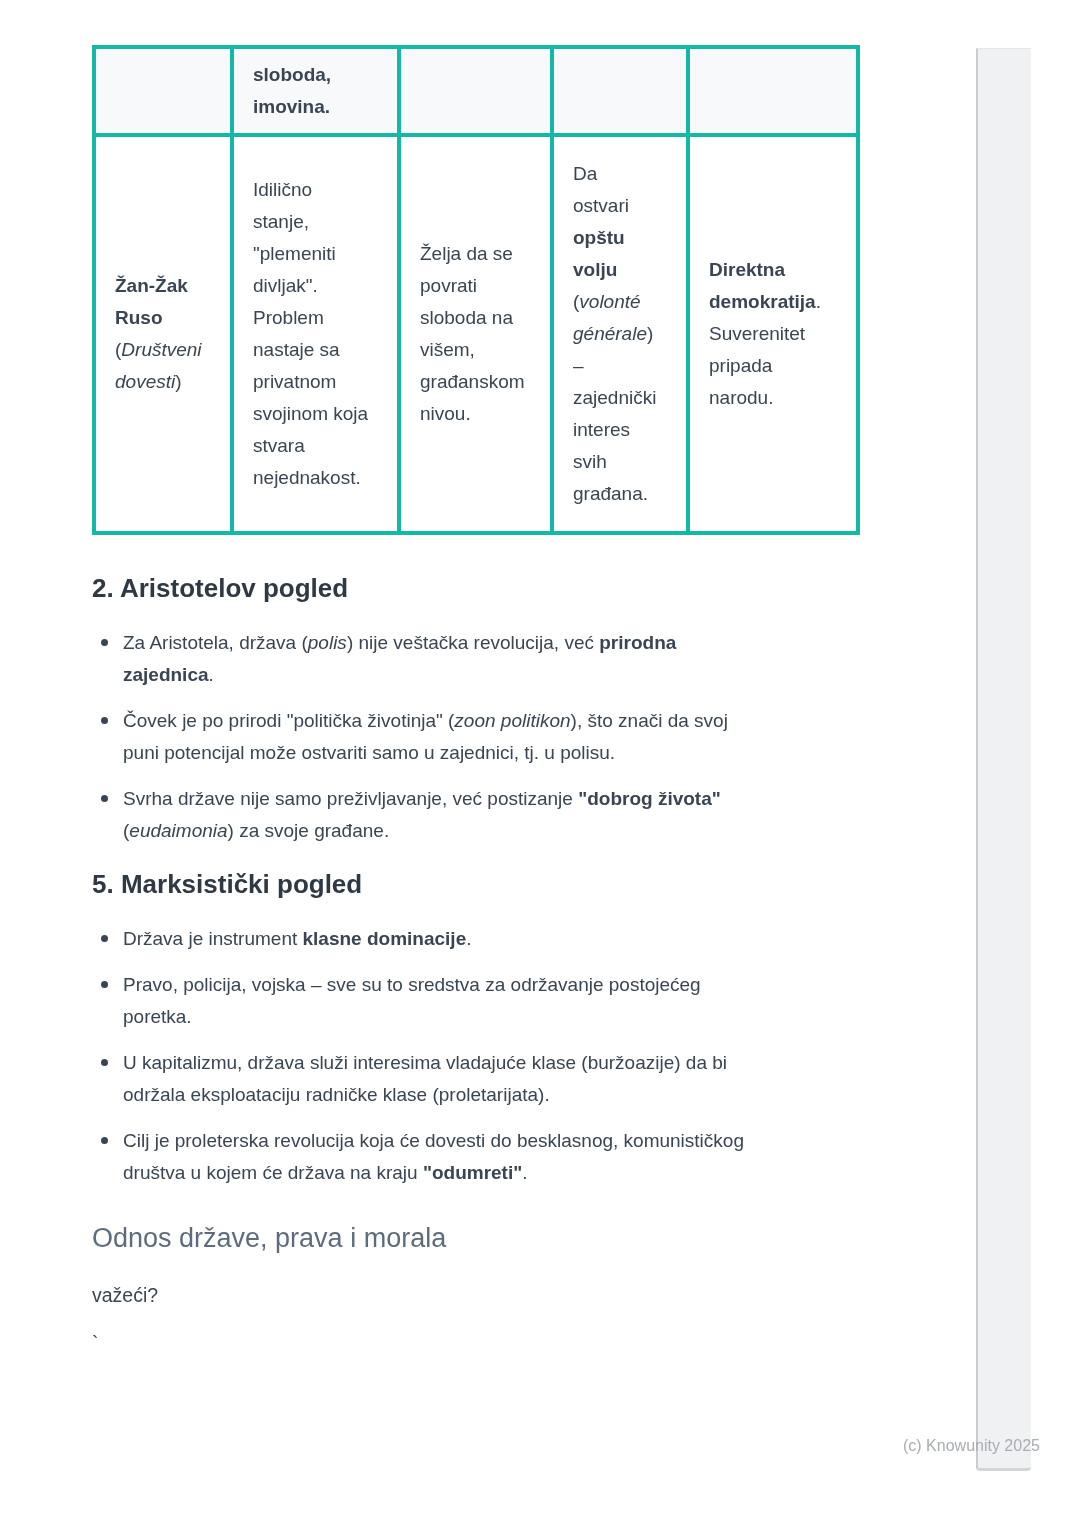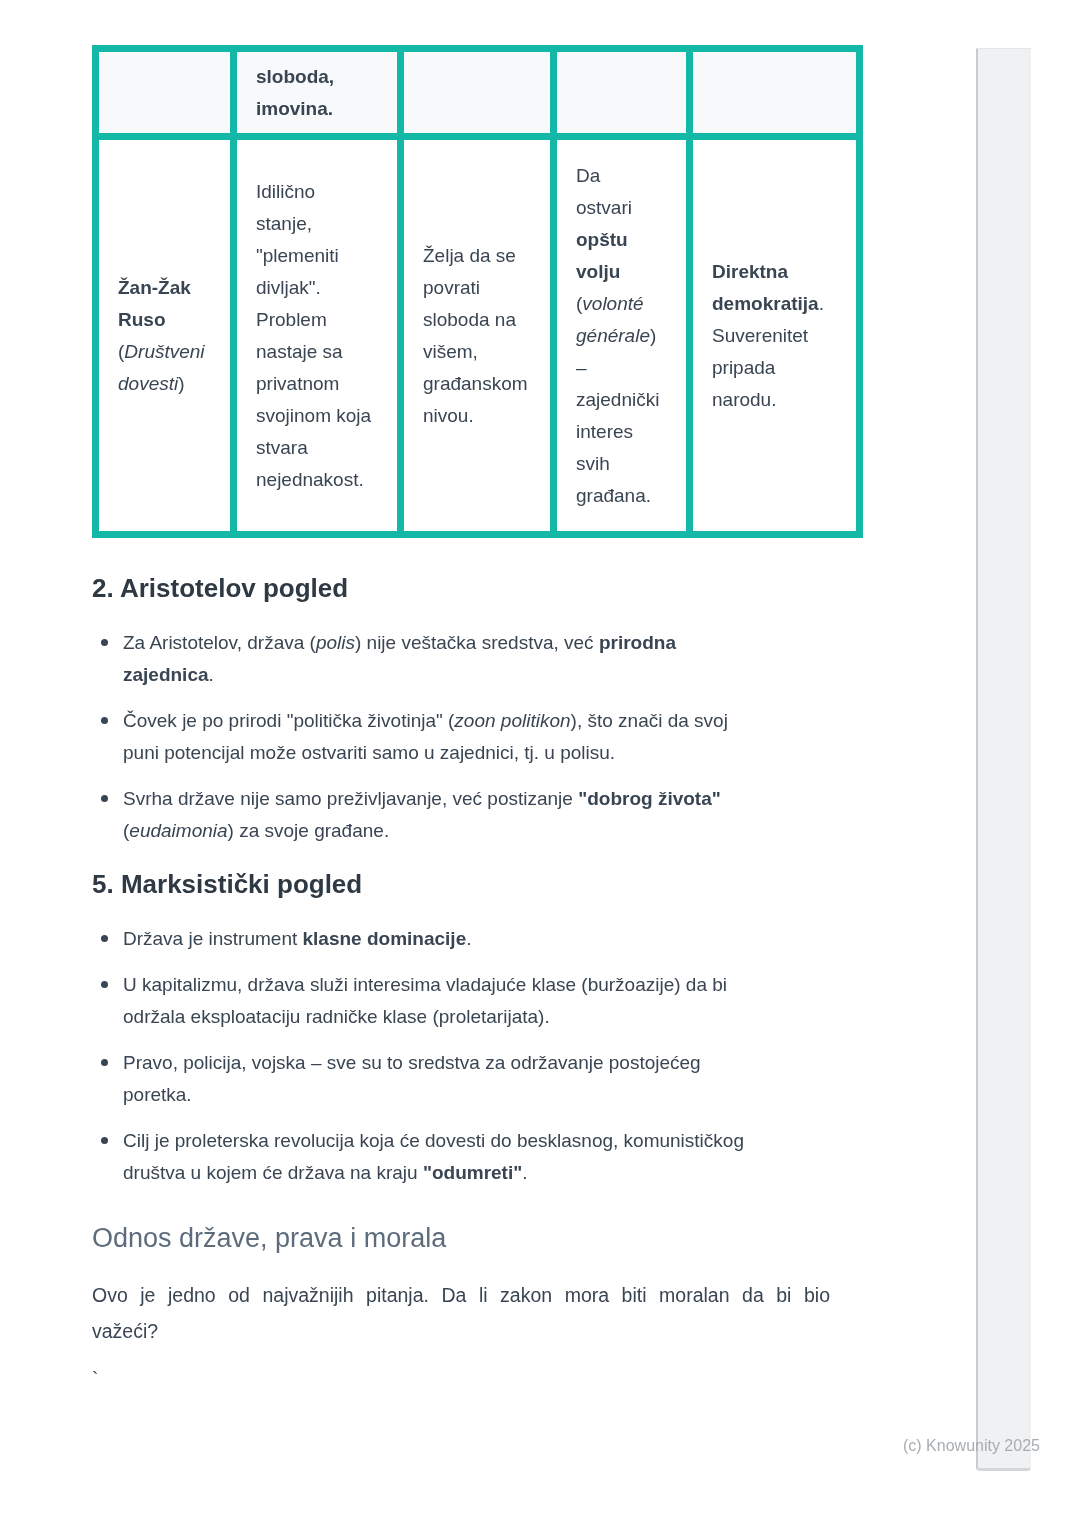--- a/index.html
+++ b/index.html
@@ -8,21 +8,21 @@
     width: 1080px; height: 1528px;
     background: #ffffff;
     font-family: "Liberation Sans", sans-serif;
     color: #394552;
     position: relative;
     overflow: hidden;
   }
   .table-wrap { position: absolute; left: 92px; top: 45px; }
   table.cmp { border-collapse: collapse; table-layout: fixed; width: 764px; }
   table.cmp td {
-    border: 7px solid #14b8a6;
+    border: 4px solid #14b8a6;
     vertical-align: middle;
     font-size: 19px; line-height: 32px;
     white-space: pre-line;
     padding: 14px 19px;
     overflow: hidden;
   }
   tr.r1 { height: 88px; background: #f8f9fb; }
   tr.r1 td { padding: 6px 19px; }
   tr.r2 { height: 398px; background: #ffffff; }
   .rb { font-weight: 700; }
@@ -126,42 +126,41 @@
 narodu.</span></td>
       </tr>
     </tbody>
   </table>
 </div>
 
 <div class="content">
 
   <h3 class="sec">2. Aristotelov pogled</h3>
   <ul class="blist">
-    <li><span>Za Aristotelov, država (</span><span class="ri">polis</span><span>) nije veštačka sredstva, već </span><span class="rb">prirodna
+    <li><span>Za Aristotela, država (</span><span class="ri">polis</span><span>) nije veštačka revolucija, već </span><span class="rb">prirodna
 zajednica</span><span>.</span></li>
     <li><span>Čovek je po prirodi "politička životinja" (</span><span class="ri">zoon politikon</span><span>), što znači da svoj
 puni potencijal može ostvariti samo u zajednici, tj. u polisu.</span></li>
     <li><span>Svrha države nije samo preživljavanje, već postizanje </span><span class="rb">"dobrog života"</span><span>
 (</span><span class="ri">eudaimonia</span><span>) za svoje građane.</span></li>
   </ul>
 
   <h3 class="sec second">5. Marksistički pogled</h3>
   <ul class="blist">
     <li><span>Država je instrument </span><span class="rb">klasne dominacije</span><span>.</span></li>
+    <li><span>Pravo, policija, vojska – sve su to sredstva za održavanje postojećeg
+poretka.</span></li>
     <li><span>U kapitalizmu, država služi interesima vladajuće klase (buržoazije) da bi
 održala eksploataciju radničke klase (proletarijata).</span></li>
-    <li><span>Pravo, policija, vojska – sve su to sredstva za održavanje postojećeg
-poretka.</span></li>
     <li><span>Cilj je proleterska revolucija koja će dovesti do besklasnog, komunističkog
 društva u kojem će država na kraju </span><span class="rb">"odumreti"</span><span>.</span></li>
   </ul>
 
   <h2 class="topic">Odnos države, prava i morala</h2>
   <div class="para">
-    <div class="l1">Ovo je jedno od najvažnijih pitanja. Da li zakon mora biti moralan da bi bio</div>
     <div class="l2">važeći?</div>
   </div>
   <div class="stray">`</div>
 
 </div>
 
 <div class="scrollbar"></div>
 
 <div class="footer">(c) Knowunity 2025</div>
 

